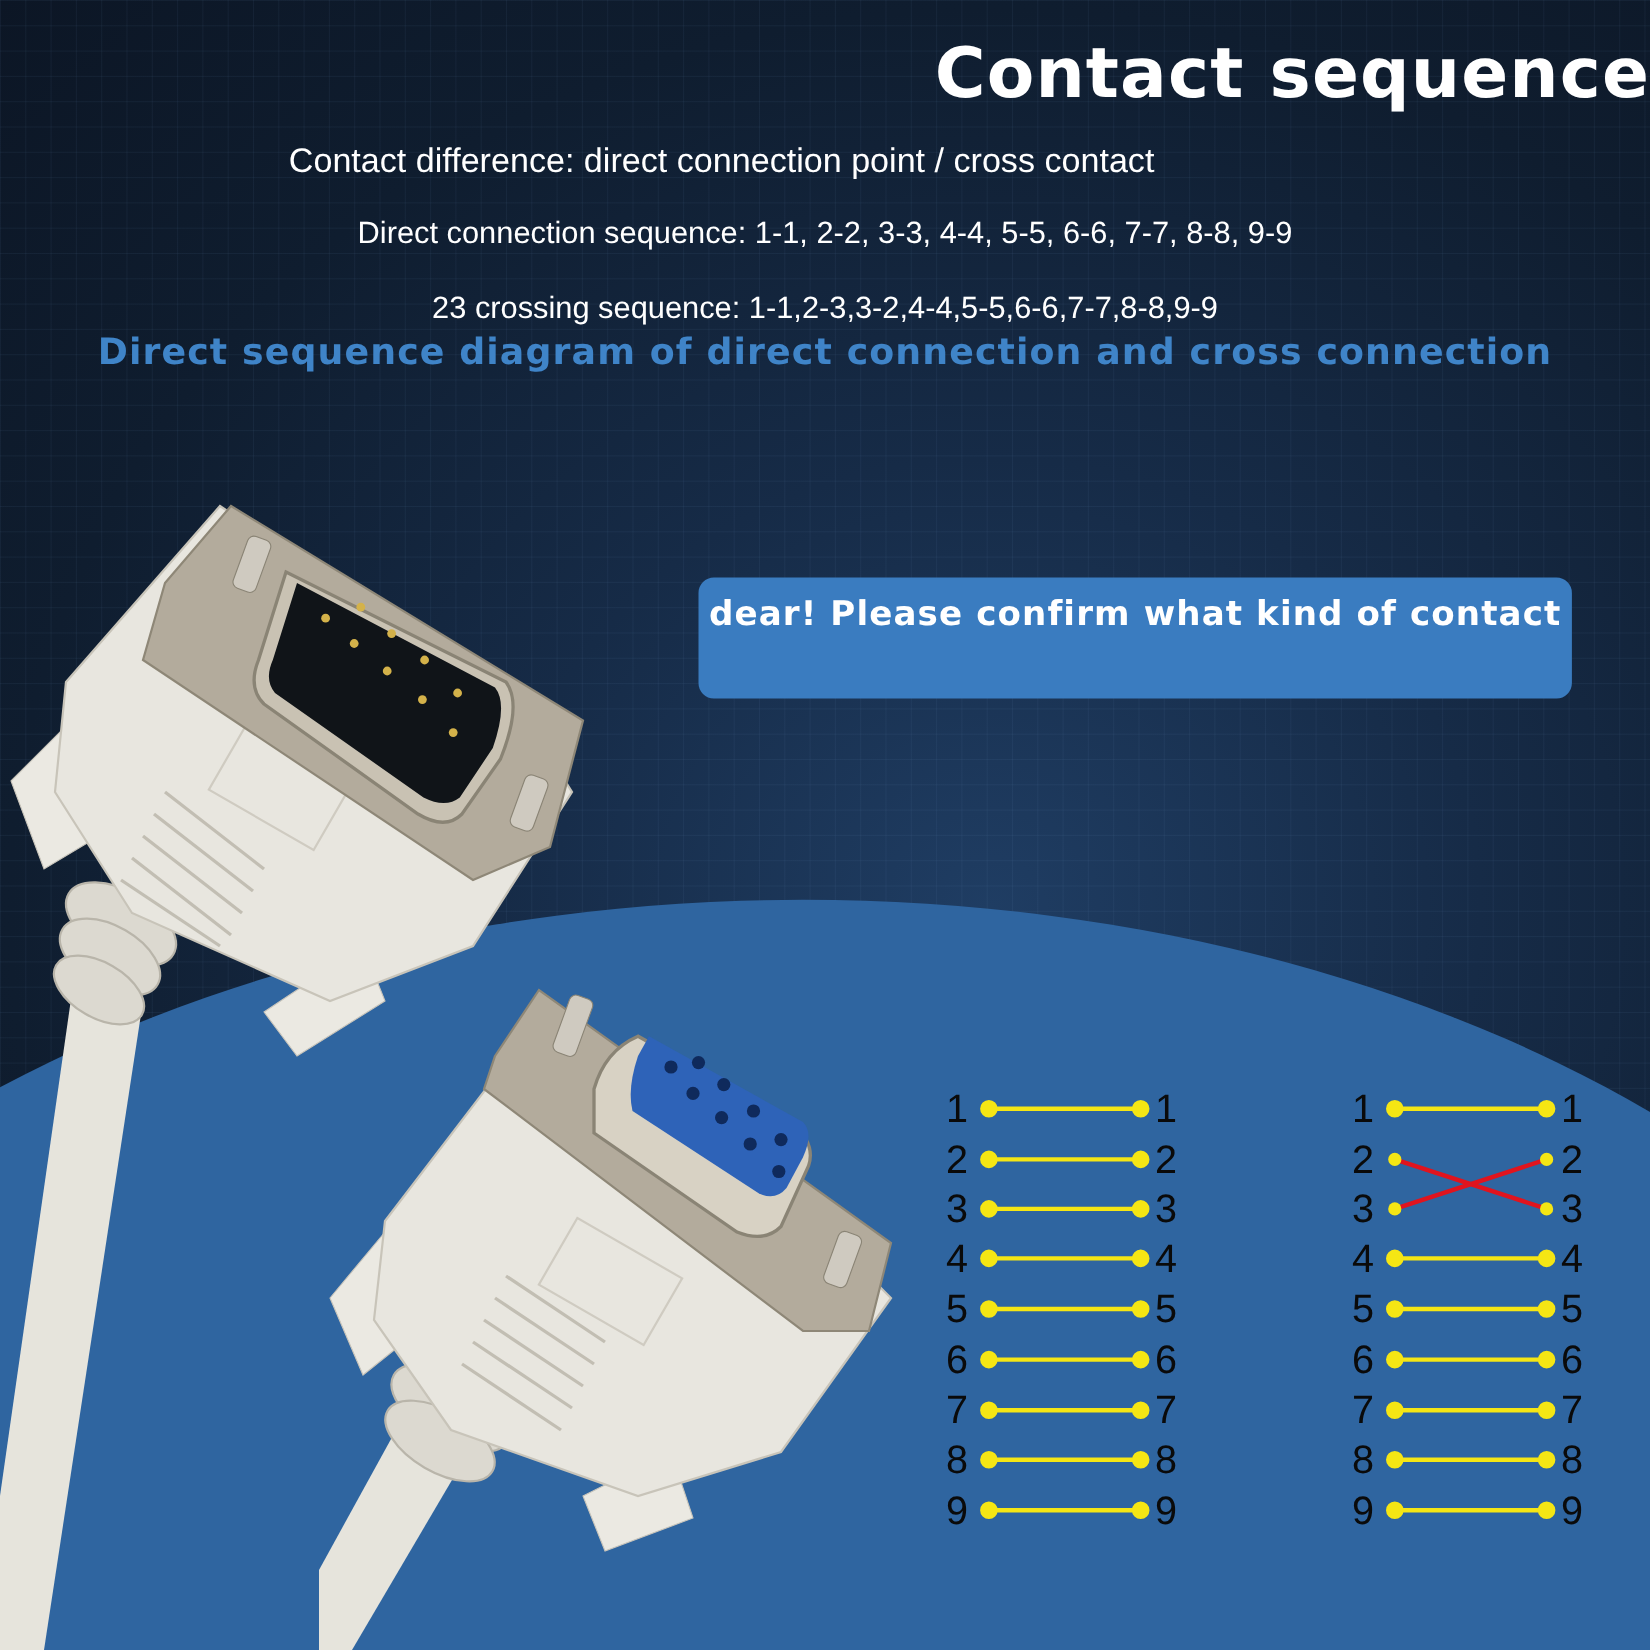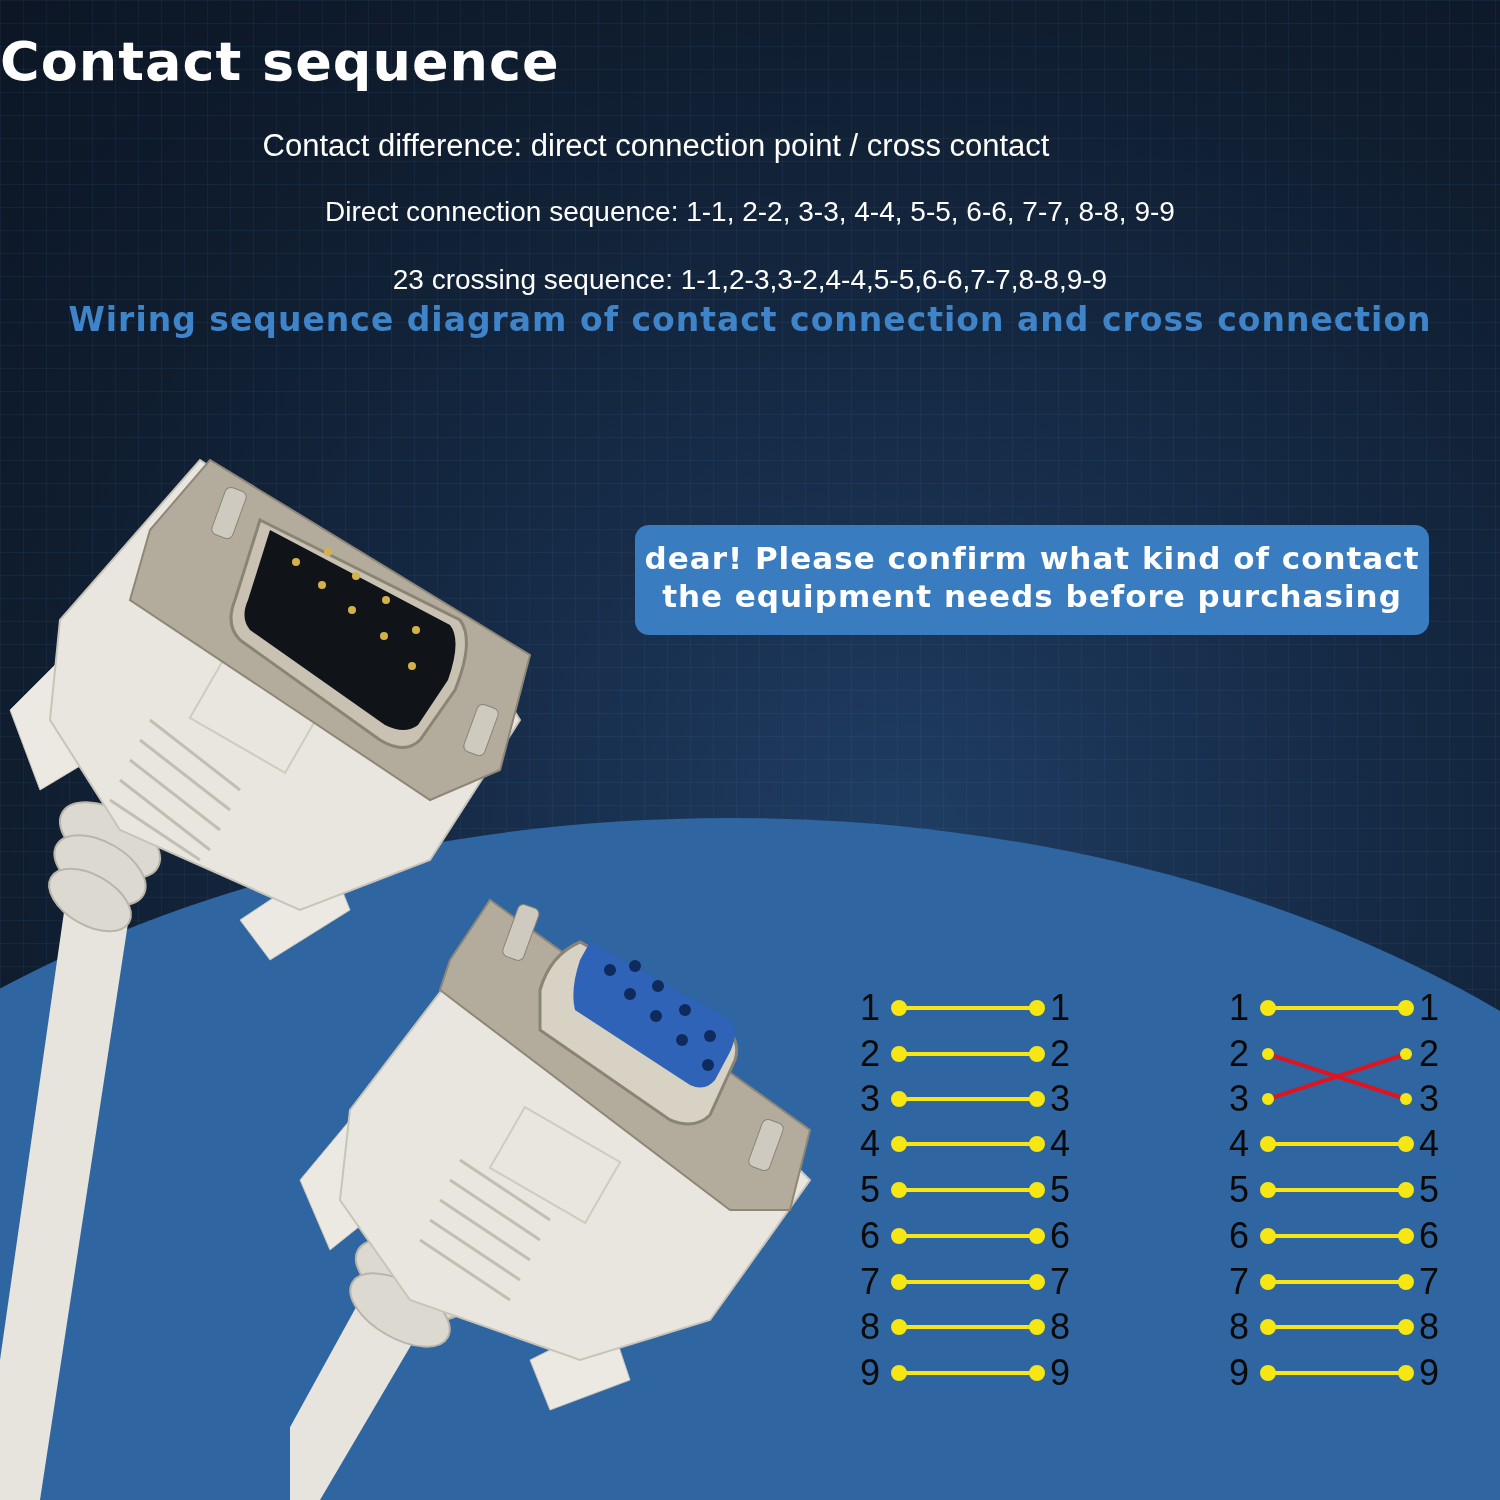--- a/index.html
+++ b/index.html
@@ -17,22 +17,22 @@
   }
   .blue-wave {
     position: absolute; left: -420px; top: 818px; width: 2300px; height: 1500px;
     border-radius: 50%;
     background: #2f65a0;
   }
   .blue-fill {
     position: absolute; left: 0; top: 1100px; width: 1500px; height: 400px; background: #2f65a0;
   }
   .title {
-    position: absolute; top: 30px; left: 0; width: 1500px; text-align: left;
-    color: #ffffff; font-weight: bold; font-size: 54px; letter-spacing: 1px;
+    position: absolute; top: 30px; left: 0; width: 1500px; text-align: right;
+    color: #ffffff; font-weight: bold; font-size: 63px; letter-spacing: 1px;
   }
   .subtitle {
     position: absolute; top: 128px; left: 0; width: 1264px; text-align: center;
     color: #ffffff; font-size: 31px;
     font-family: "Liberation Sans", sans-serif;
     padding-left: 24px;
   }
   .seq {
     position: absolute; left: 0; width: 1500px; text-align: center;
     color: #ffffff; font-size: 28px; font-family: "Liberation Sans", sans-serif;
@@ -61,25 +61,24 @@
 <body>
 
 <div class="grid"></div>
 <div class="blue-wave"></div>
 <div class="blue-fill"></div>
 
 <div class="title">Contact sequence</div>
 <div class="subtitle">Contact difference: direct connection point / cross contact</div>
 <div class="seq direct">Direct connection sequence: 1-1, 2-2, 3-3, 4-4, 5-5, 6-6, 7-7, 8-8, 9-9</div>
 <div class="seq cross">23 crossing sequence: 1-1,2-3,3-2,4-4,5-5,6-6,7-7,8-8,9-9</div>
-<div class="wiring-caption">Wiring sequence diagram of contact connection and cross connection</div>
+<div class="wiring-caption">Direct sequence diagram of direct connection and cross connection</div>
 
 <div class="notice">
   <span>dear! Please confirm what kind of contact</span>
-  <span>the equipment needs before purchasing</span>
 </div>
 
 <svg class="connector" style="left:0;top:440px;" width="560" height="1060" viewBox="0 0 560 1060">
 
   <path d="M70 430 L130 470 L40 1060 L-20 1060 Z" fill="#e6e4dc"></path>
 
   <g fill="#dcd9d0" stroke="#b9b5aa" stroke-width="2">
     <ellipse cx="110" cy="400" rx="55" ry="30" transform="rotate(30 110 400)"></ellipse>
     <ellipse cx="100" cy="430" rx="50" ry="28" transform="rotate(30 100 430)"></ellipse>
     <ellipse cx="90" cy="460" rx="45" ry="25" transform="rotate(30 90 460)"></ellipse>

